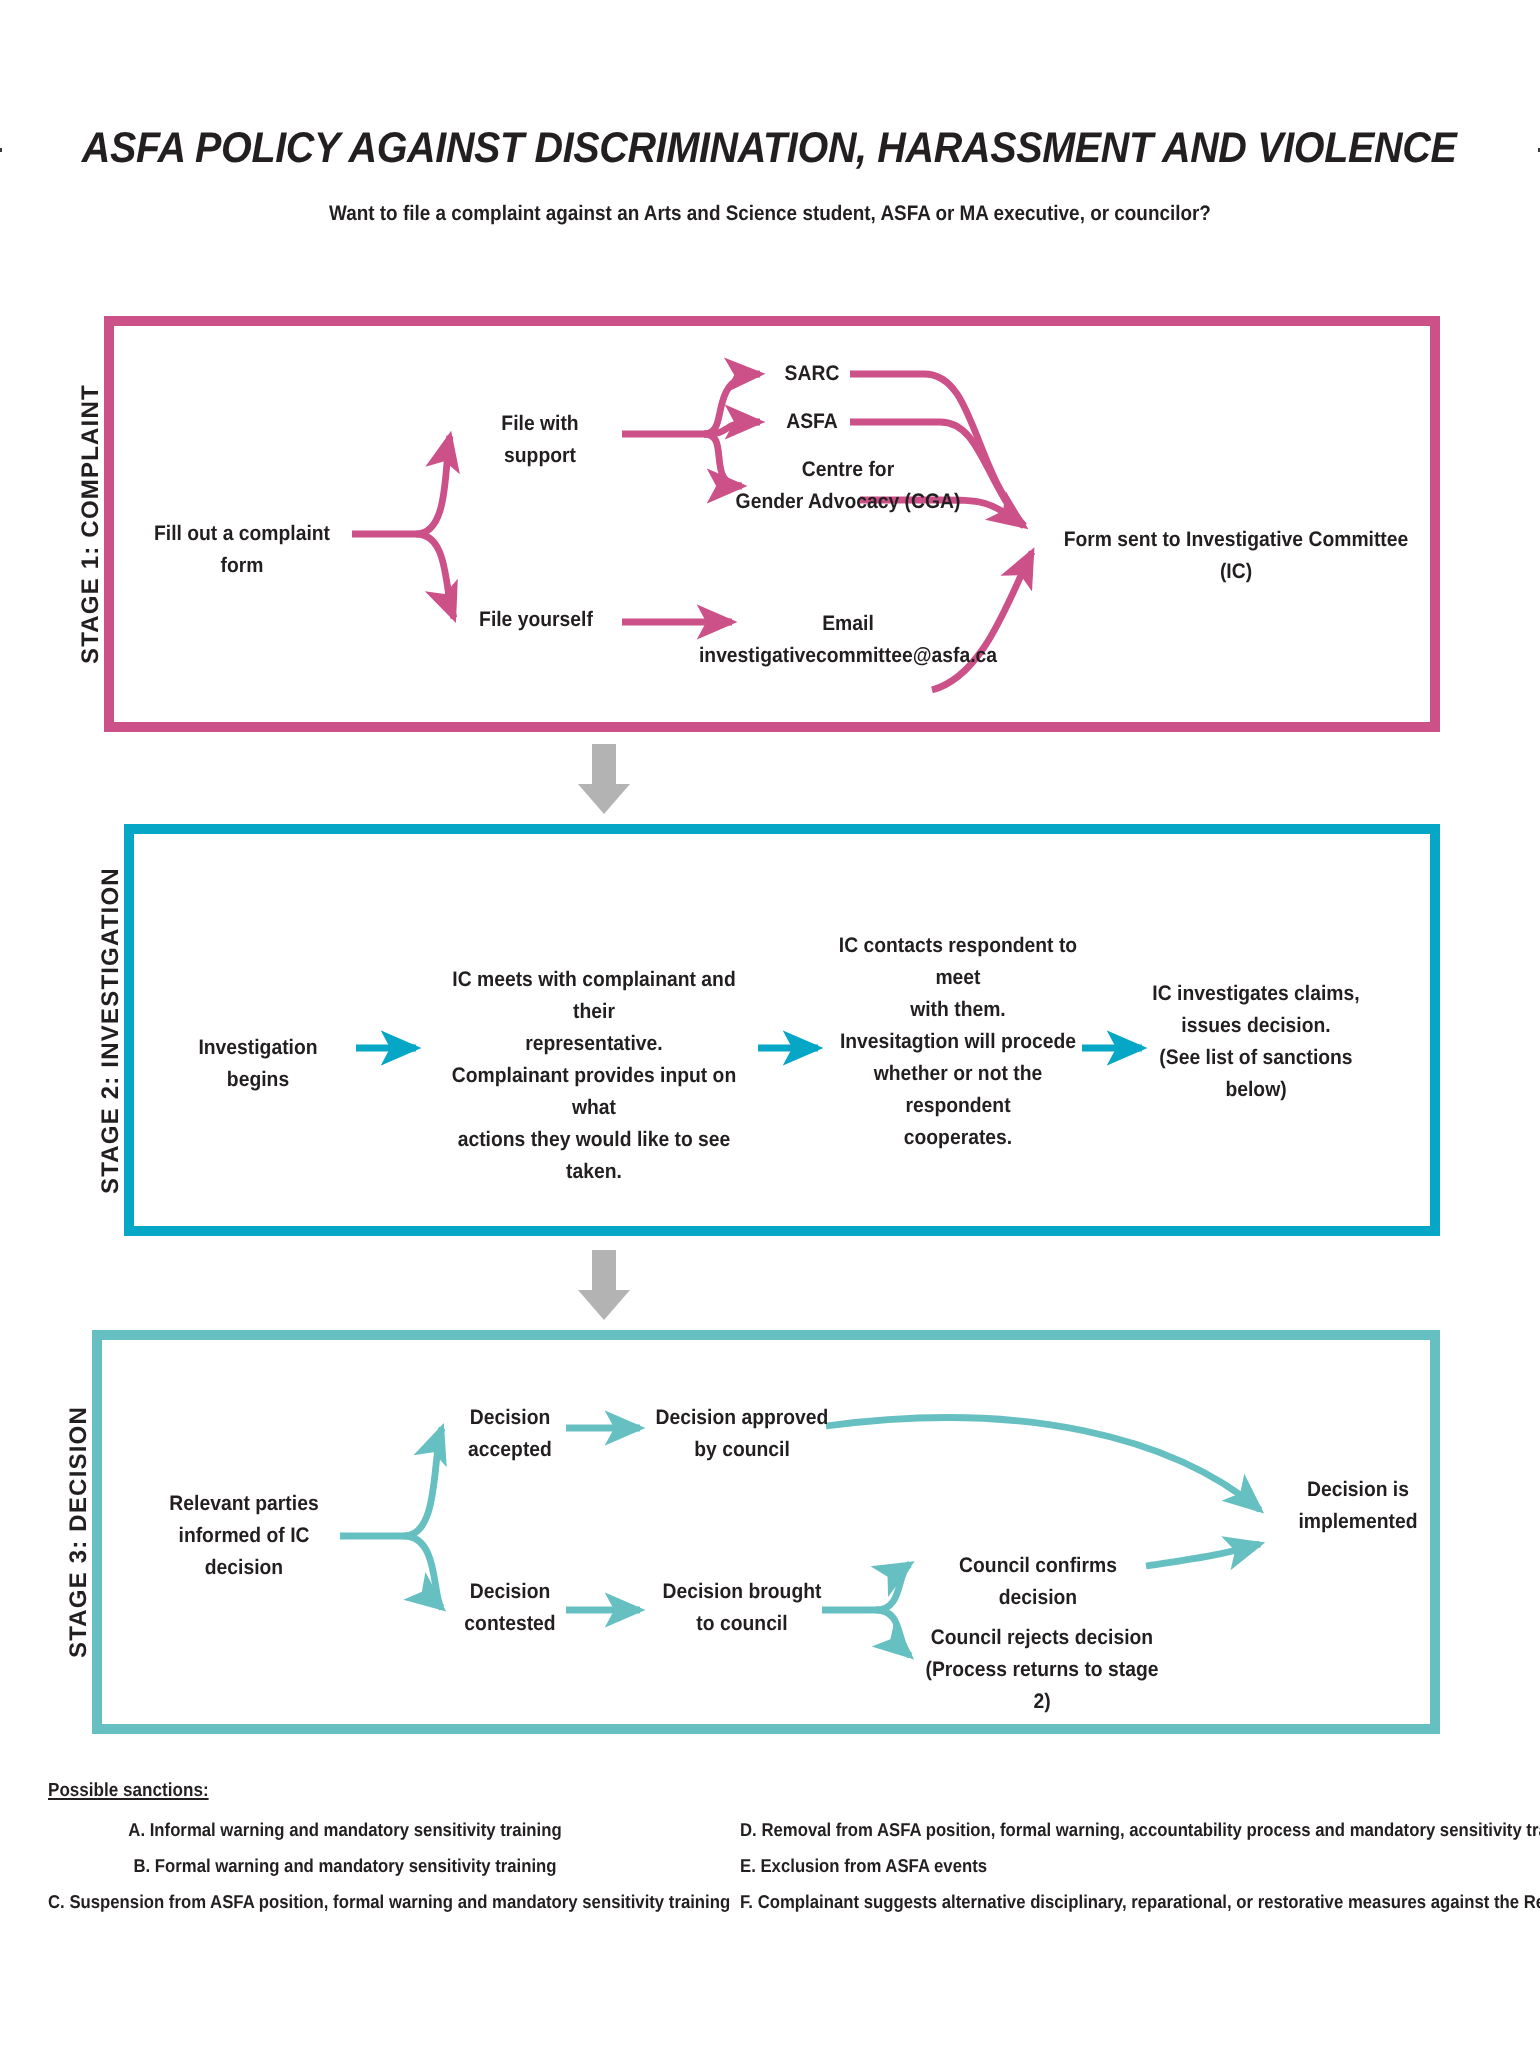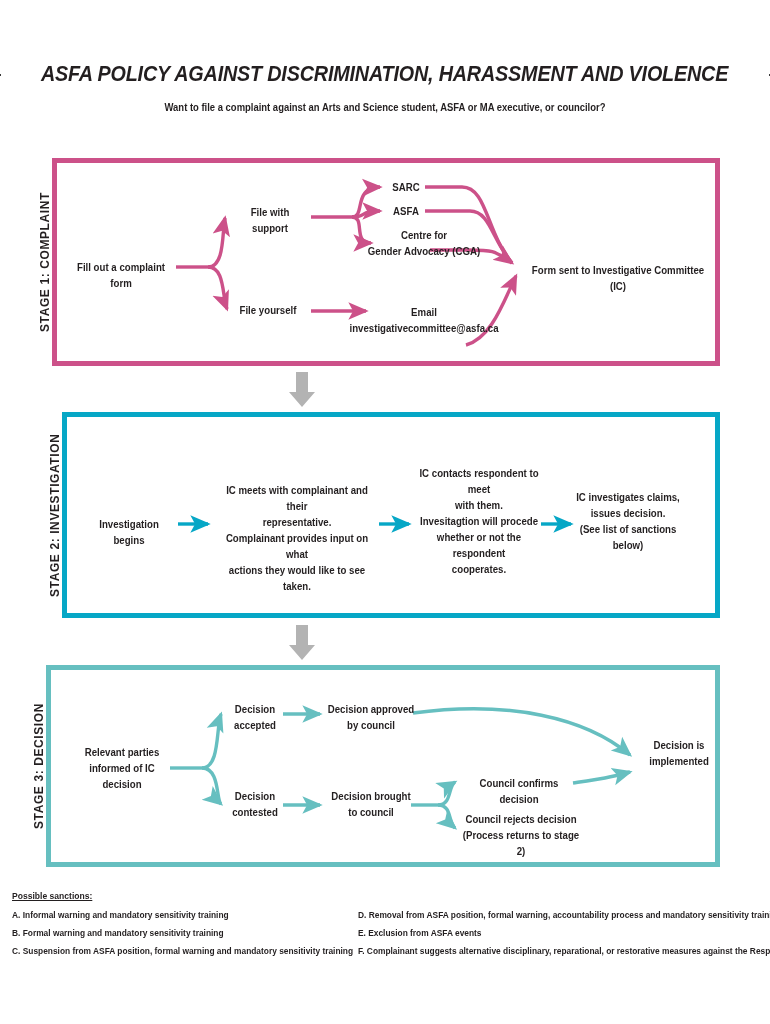--- a/index.html
+++ b/index.html
@@ -50,26 +50,26 @@
   .vlabel3{left:32px;top:667px;height:198px;}
 
   
   .node{position:absolute;font-size:10.5px;font-weight:bold;line-height:1.52;
     text-align:center;transform:scaleX(.92);color:#231f20;white-space:pre-line;}
 
   
   .arrows{position:absolute;left:0;top:0;width:770px;height:1024px;overflow:visible;pointer-events:none;}
 
   
-  .sanctions{position:absolute;left:12px;top:890px;width:730px;}
+  .sanctions{position:absolute;left:24px;top:890px;width:730px;}
   .sanc-title{font-size:9.5px;font-weight:bold;text-decoration:underline;transform:scaleX(.9);
     transform-origin:left center;margin-bottom:5px;}
   .sanc-cols{display:flex;gap:16px;}
   .sanc-col{flex:0 0 auto;}
-  .sanc-col.c1{width:330px;}
+  .sanc-col.c1{width:330px;text-align:center;}
   .sanc-col.c2{width:390px;}
   .sanc-item{font-size:9.3px;font-weight:bold;line-height:1.95;transform:scaleX(.9);
     transform-origin:left center;white-space:nowrap;color:#231f20;}
 </style>
 </head>
 <body>
 
 <div class="page">
 
   <div class="header">

